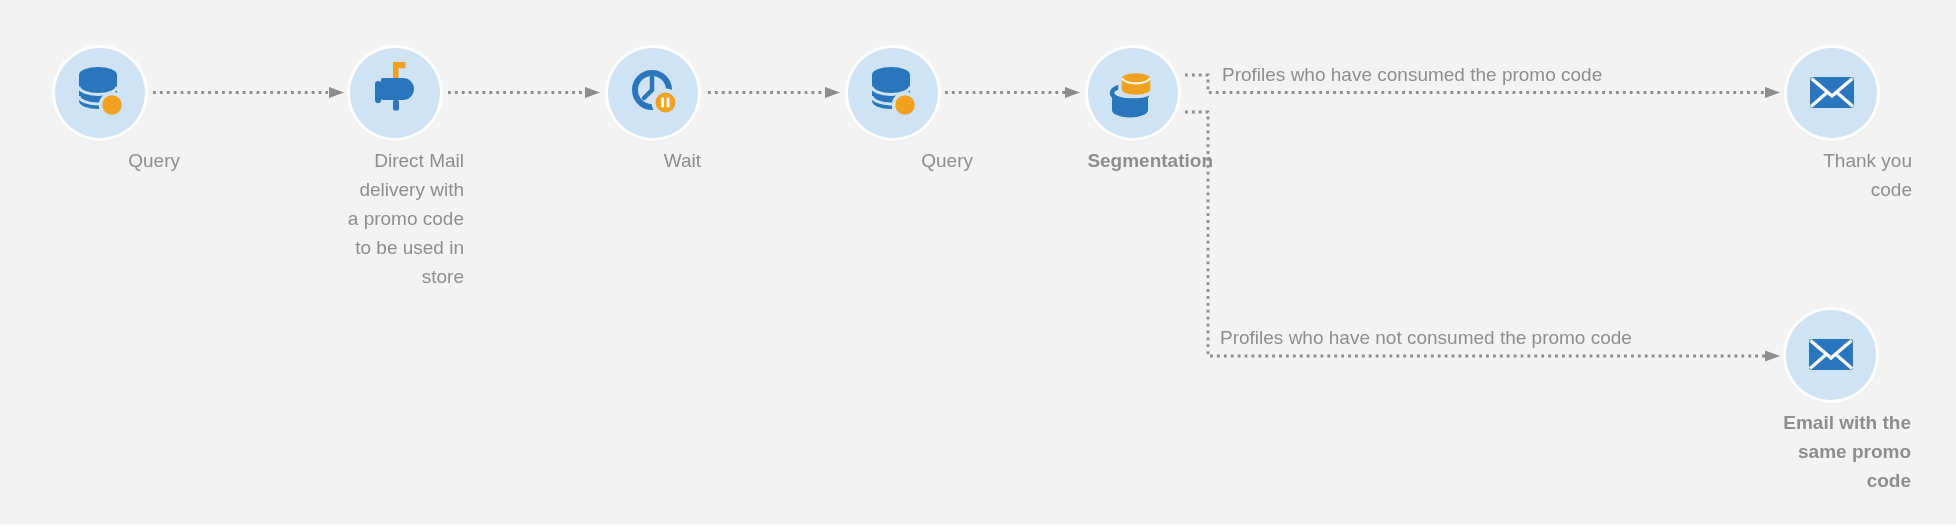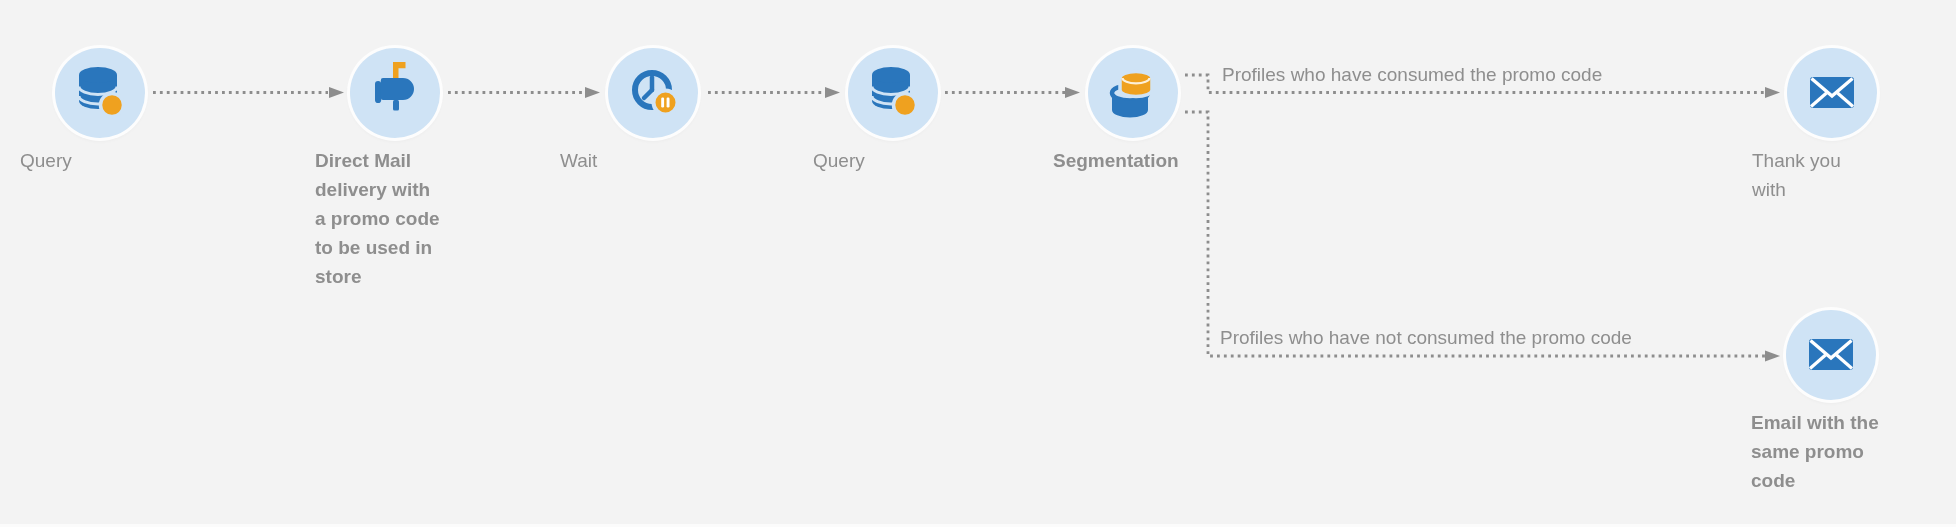--- a/index.html
+++ b/index.html
@@ -11,21 +11,21 @@
   .canvas{position:absolute;inset:0;}
   svg.connectors{position:absolute;left:0;top:0;}
   .node{
     position:absolute;width:90px;height:90px;border-radius:50%;
     background:#cfe3f5;
     box-shadow:0 0 0 3px #fdfdfd, 0 2px 5px rgba(0,0,0,0.07);
     cursor:pointer;
   }
   .node svg{position:absolute;left:0;top:0;}
   .node-label{
-    position:absolute;width:160px;text-align:left;
+    position:absolute;width:160px;text-align:right;
     color:#8e8e8e;font-size:19px;line-height:29px;
     white-space:pre-line;
   }
   .edge-label{
     position:absolute;color:#8e8e8e;font-size:19px;line-height:24px;
     white-space:nowrap;
   }
   .bottom-strip{position:absolute;left:0;bottom:0;width:100%;height:3px;background:#fbfbfb;}
 </style>
 </head>
@@ -64,37 +64,37 @@
   <div class="node-label" style="left:20px;top:146px;">Query</div>
 
   <div class="node" style="left:350px;top:48px;">
     <svg width="90" height="90" viewBox="0 0 90 90">
       <rect x="25" y="33" width="6.2" height="22" rx="3.1" fill="#2a76bc"></rect>
       <path d="M33,30 h20 a11,11 0 0 1 0,22 h-20 a2.2,2.2 0 0 1 -2.2,-2.2 v-17.6 a2.2,2.2 0 0 1 2.2,-2.2 z" fill="#2a76bc"></path>
       <path d="M43,14 h12.5 v6.2 h-7 v9.8 h-5.5 z" fill="#efa11f"></path>
       <rect x="43" y="52" width="6" height="10.5" rx="1.5" fill="#2a76bc"></rect>
     </svg>
   </div>
-  <div class="node-label" style="left:315px;top:146px;font-weight:bold;">Direct Mail
+  <div class="node-label" style="left:304px;top:146px;">Direct Mail
 delivery with
 a promo code
 to be used in
 store</div>
 
   <div class="node" style="left:608px;top:48px;">
     <svg width="90" height="90" viewBox="0 0 90 90">
       <circle cx="44" cy="42" r="17" fill="none" stroke="#2a76bc" stroke-width="6"></circle>
       <path d="M44,42 V29.5" stroke="#2a76bc" stroke-width="4.5" stroke-linecap="round" fill="none"></path>
       <path d="M44,42 L36,50" stroke="#2a76bc" stroke-width="4.5" stroke-linecap="round" fill="none"></path>
       <circle cx="57.5" cy="54.5" r="12" fill="#efa11f" stroke="#cfe3f5" stroke-width="4"></circle>
       <rect x="53.2" y="49.5" width="2.9" height="10" rx="1.2" fill="#ffffff"></rect>
       <rect x="58.6" y="49.5" width="2.9" height="10" rx="1.2" fill="#ffffff"></rect>
     </svg>
   </div>
-  <div class="node-label" style="left:560px;top:146px;">Wait</div>
+  <div class="node-label" style="left:541px;top:146px;">Wait</div>
 
   <div class="node" style="left:848px;top:48px;">
     <svg width="90" height="90" viewBox="0 0 90 90">
       <path d="M24,27 v26 a19,8 0 0 0 38,0 v-26 z" fill="#2a76bc"></path>
       <ellipse cx="43" cy="27" rx="19" ry="8" fill="#2a76bc"></ellipse>
       <path d="M24,38.5 a19,8 0 0 0 38,0" fill="none" stroke="#cfe3f5" stroke-width="3"></path>
       <path d="M24,48 a19,8 0 0 0 38,0" fill="none" stroke="#cfe3f5" stroke-width="3"></path>
       <circle cx="57" cy="57" r="11.5" fill="#efa11f" stroke="#cfe3f5" stroke-width="3.5"></circle>
     </svg>
   </div>
@@ -112,21 +112,21 @@
 
   <div class="node" style="left:1787px;top:48px;">
     <svg width="90" height="90" viewBox="0 0 90 90">
       <rect x="23" y="29" width="44" height="31" rx="3" fill="#2a76bc"></rect>
       <path d="M24.5,30.5 L45,48 L65.5,30.5" fill="none" stroke="#ffffff" stroke-width="3.4"></path>
       <path d="M24,58.5 L39.5,45" fill="none" stroke="#ffffff" stroke-width="3.2"></path>
       <path d="M66,58.5 L50.5,45" fill="none" stroke="#ffffff" stroke-width="3.2"></path>
     </svg>
   </div>
   <div class="node-label" style="left:1752px;top:146px;">Thank you
-with</div>
+code</div>
 
   <div class="node" style="left:1786px;top:310px;">
     <svg width="90" height="90" viewBox="0 0 90 90">
       <rect x="23" y="29" width="44" height="31" rx="3" fill="#2a76bc"></rect>
       <path d="M24.5,30.5 L45,48 L65.5,30.5" fill="none" stroke="#ffffff" stroke-width="3.4"></path>
       <path d="M24,58.5 L39.5,45" fill="none" stroke="#ffffff" stroke-width="3.2"></path>
       <path d="M66,58.5 L50.5,45" fill="none" stroke="#ffffff" stroke-width="3.2"></path>
     </svg>
   </div>
   <div class="node-label" style="left:1751px;top:408px;font-weight:bold;">Email with the

